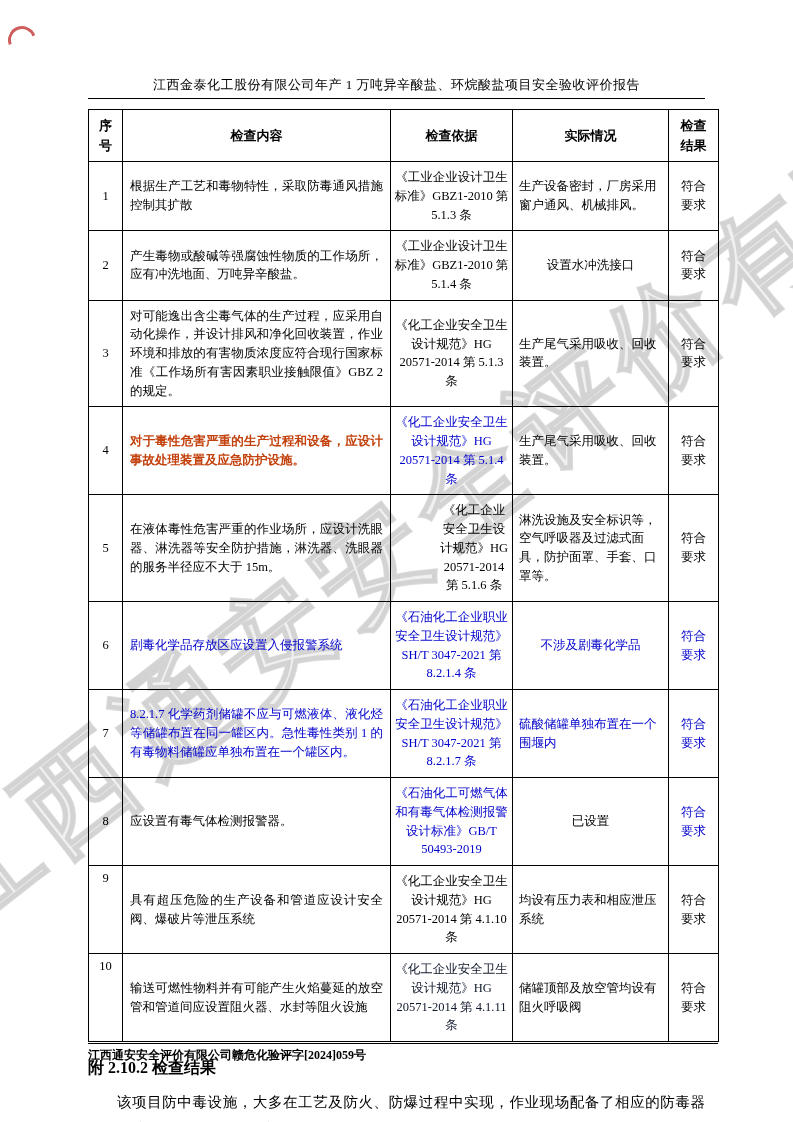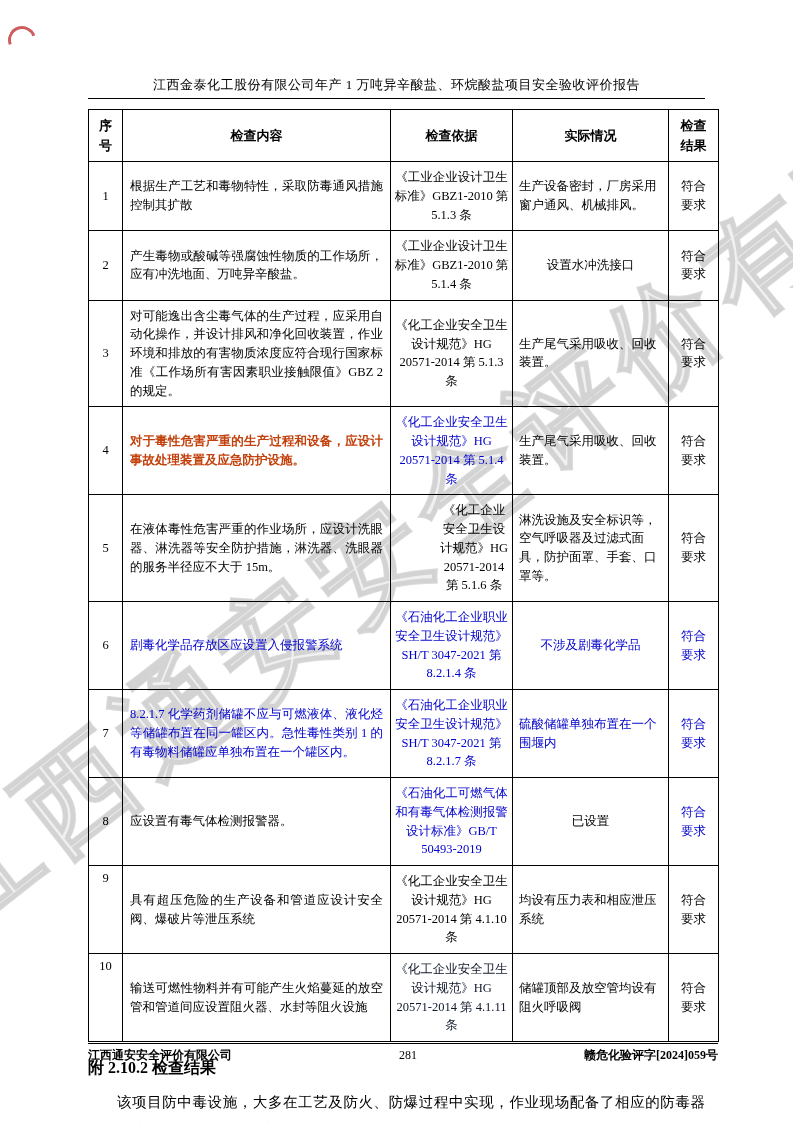--- a/index.html
+++ b/index.html
@@ -248,17 +248,16 @@
         </tr>
       </tbody>
   </table>
 
   <div class="section-heading">附 2.10.2 检查结果</div>
   <p class="body-paragraph">该项目防中毒设施，大多在工艺及防火、防爆过程中实现，作业现场配备了相应的防毒器材、防护用品、淋洗设施及安全标识等。</p>
 
 
   <div class="doc-footer">
     <span class="footer-left">江西通安安全评价有限公司</span>
-    <span class="footer-center">281</span>
     <span class="footer-right">赣危化验评字[2024]059号</span>
   </div>
 
 </div>
 
 </body></html>

